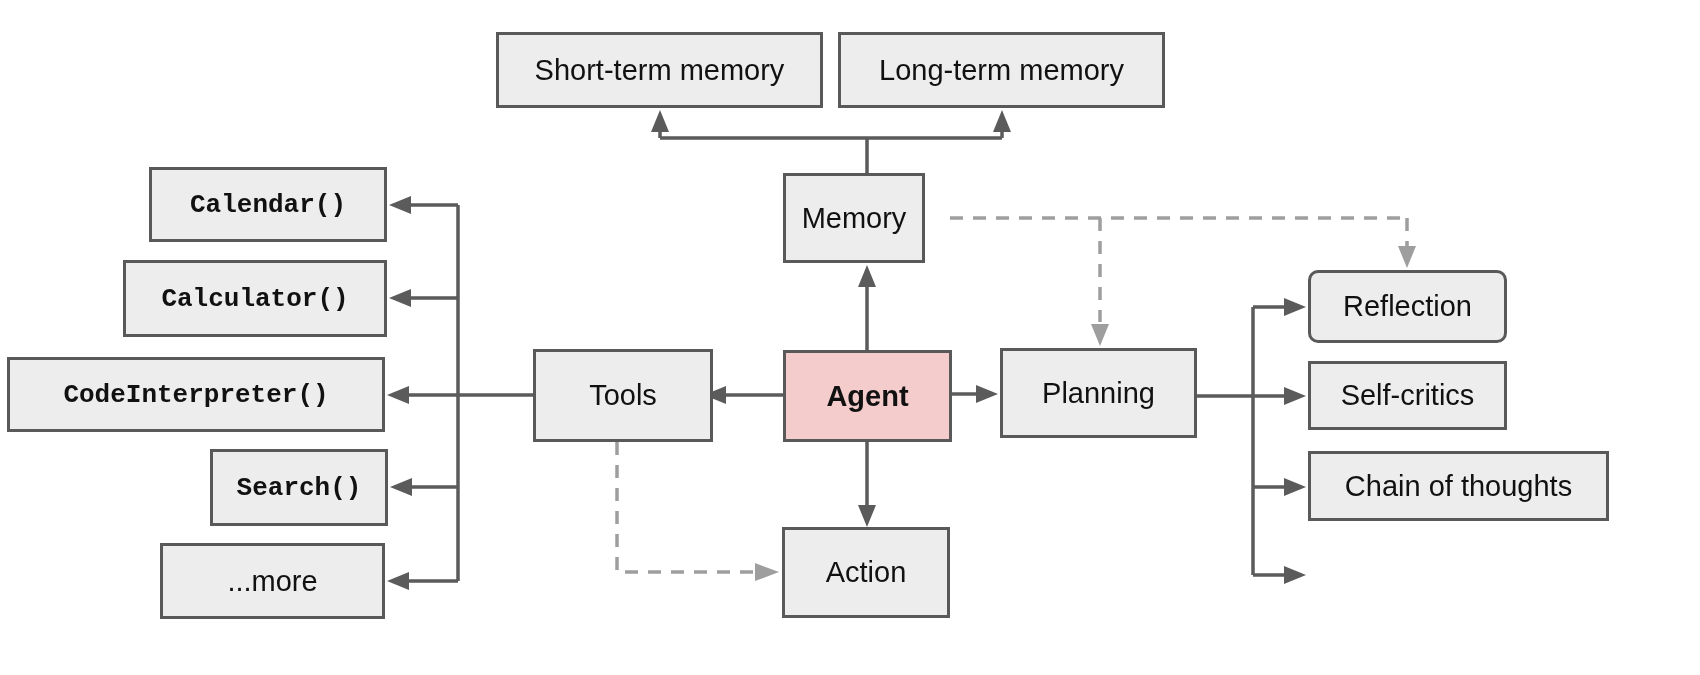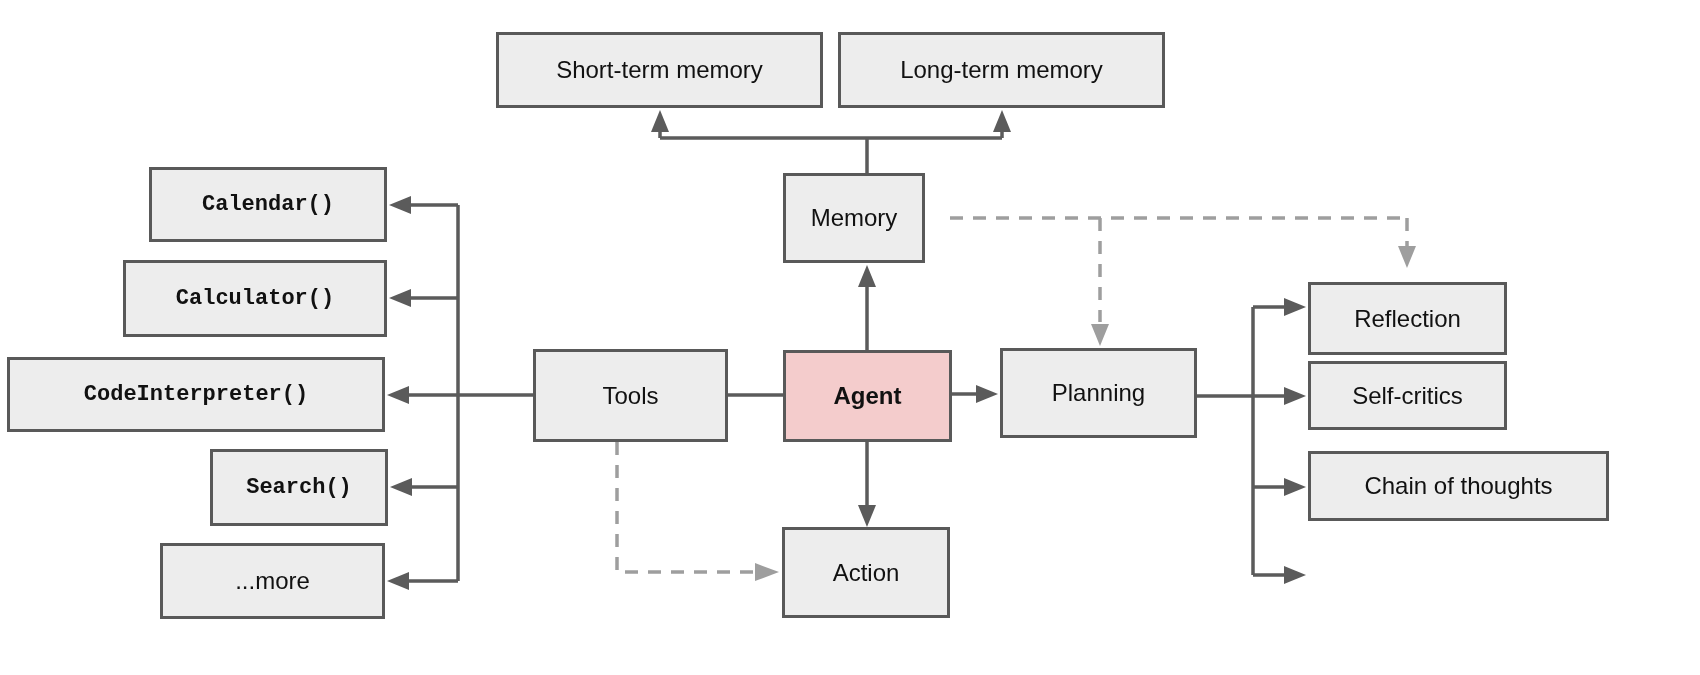--- a/index.html
+++ b/index.html
@@ -42,49 +42,49 @@
   .head-dashed { fill: var(--dashed-line); stroke: none; }
 
   .node {
     position: absolute;
     display: flex;
     align-items: center;
     justify-content: center;
     background: var(--node-fill);
     border: 3px solid var(--node-border);
     color: var(--text);
-    font-size: 24px;
+    font-size: 29px;
     line-height: 1;
     white-space: nowrap;
     text-align: center;
   }
   .node.mono {
     font-family: "Liberation Mono", "DejaVu Sans Mono", monospace;
     font-weight: bold;
-    font-size: 22px;
+    font-size: 26px;
   }
   .node.agent {
     background: var(--agent-fill);
     font-weight: bold;
   }
 
   
   #n-short-term   { left: 496px;  top: 32px;  width: 327px; height: 76px; }
   #n-long-term    { left: 838px;  top: 32px;  width: 327px; height: 76px; }
   #n-memory       { left: 783px;  top: 173px; width: 142px; height: 90px; }
-  #n-tools        { left: 533px;  top: 349px; width: 195px; height: 93px; }
+  #n-tools        { left: 533px;  top: 349px; width: 180px; height: 93px; }
   #n-agent        { left: 783px;  top: 350px; width: 169px; height: 92px; }
   #n-planning     { left: 1000px; top: 348px; width: 197px; height: 90px; }
   #n-action       { left: 782px;  top: 527px; width: 168px; height: 91px; }
   #n-calendar     { left: 149px;  top: 167px; width: 238px; height: 75px; }
   #n-calculator   { left: 123px;  top: 260px; width: 264px; height: 77px; }
   #n-codeinterp   { left: 7px;    top: 357px; width: 378px; height: 75px; }
   #n-search       { left: 210px;  top: 449px; width: 178px; height: 77px; text-align: right; }
   #n-more         { left: 160px;  top: 543px; width: 225px; height: 76px; }
-  #n-reflection   { left: 1308px; top: 282px; width: 199px; height: 73px; }
+  #n-reflection   { left: 1308px; top: 270px; width: 199px; height: 73px; border-radius: 10px; }
   #n-selfcritics  { left: 1308px; top: 361px; width: 199px; height: 69px; }
   #n-chain        { left: 1308px; top: 451px; width: 301px; height: 70px; }
   #n-subgoal      { left: 1308px; top: 538px; width: 342px; height: 74px; }
 </style>
 </head>
 <body>
 
 <div class="canvas">
 
   <svg class="connector-layer" viewBox="0 0 1700 675" xmlns="http://www.w3.org/2000/svg">

